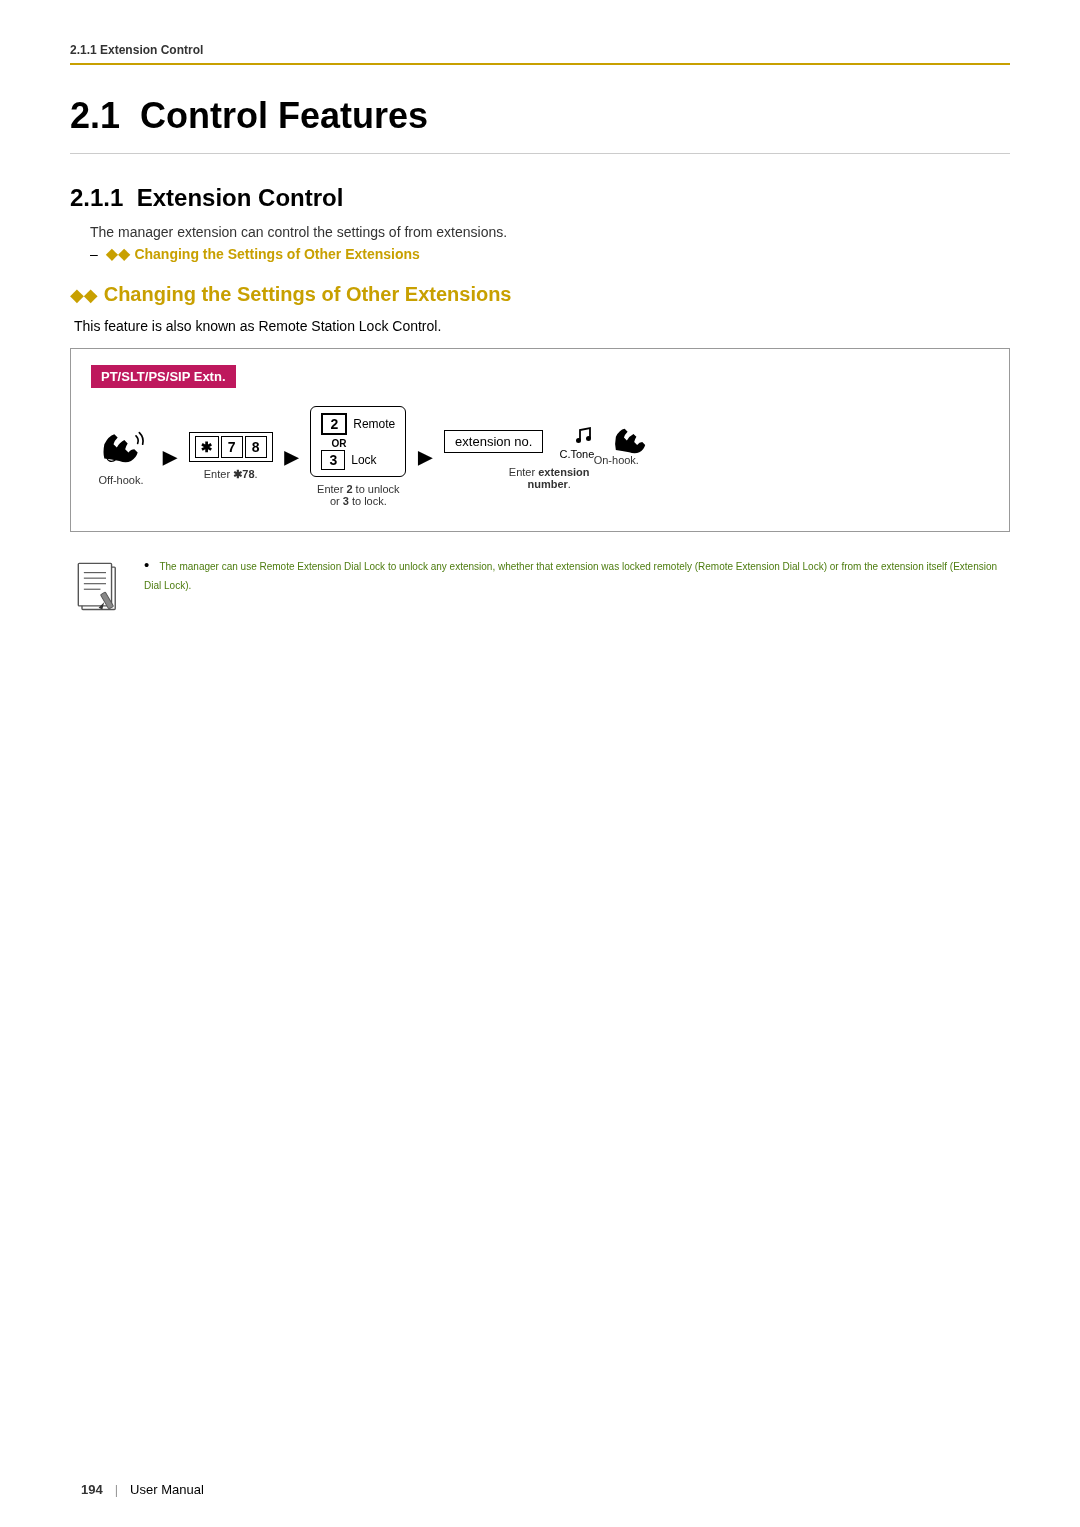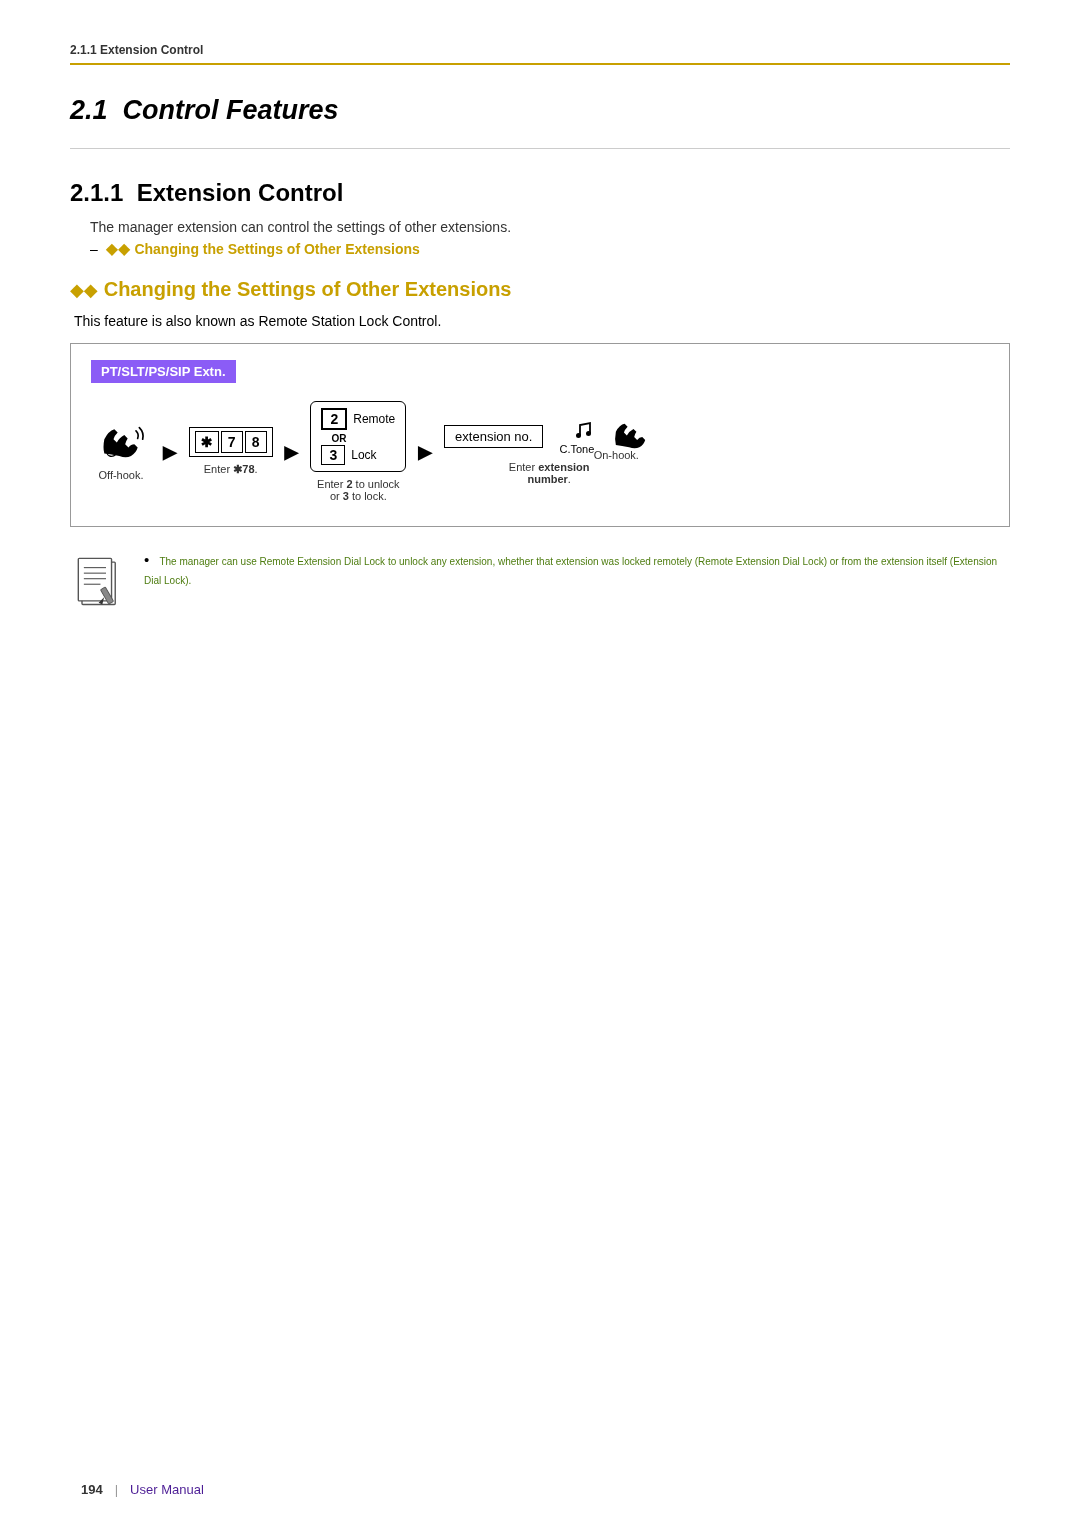--- a/index.html
+++ b/index.html
@@ -24,27 +24,26 @@
       margin-bottom: 30px;
     }
     .breadcrumb-text {
       font-size: 12px;
       color: #333;
       font-weight: bold;
     }
 
     
     .chapter-title {
-      font-size: 27px;
+      font-size: 36px;
       font-weight: bold;
       color: #000;
       margin-bottom: 30px;
       border-bottom: 1px solid #ccc;
-      padding-bottom: 22px;
-      font-style: italic;
+      padding-bottom: 16px;
     }
 
     
     .section-title {
       font-size: 24px;
       font-weight: bold;
       color: #000;
       margin-bottom: 12px;
     }
 
@@ -109,21 +108,21 @@
 
     
     .diagram-box {
       border: 1px solid #999;
       padding: 16px 20px 20px 20px;
       margin-bottom: 24px;
       position: relative;
     }
 
     .diagram-header {
-      background: #8b5cf6;
+      background: #be185d;
       color: #fff;
       font-size: 13px;
       font-weight: bold;
       padding: 4px 10px;
       display: inline-block;
       margin-bottom: 18px;
     }
 
     
     .step-row {
@@ -285,21 +284,21 @@
       color: #333;
     }
     .footer-page-num {
       font-weight: bold;
     }
     .footer-divider {
       margin: 0 12px;
       color: #999;
     }
     .footer-label {
-      color: #4c1d95;
+      color: #000000;
     }
 
     
     .svg-phone-offhook { width: 52px; height: 40px; }
     .svg-note-icon { width: 52px; height: 60px; }
   </style>
 </head>
 <body>
 
 <div class="page-container">
@@ -309,21 +308,21 @@
   </div>
 
   <h1 class="chapter-title">
     <span>2.1</span>&nbsp;&nbsp;<span>Control Features</span>
   </h1>
 
   <h2 class="section-title">
     <span>2.1.1</span>&nbsp;&nbsp;<span>Extension Control</span>
   </h2>
 
-  <p class="intro-text">The manager extension can control the settings of other extensions.</p>
+  <p class="intro-text">The manager extension can control the settings of from extensions.</p>
 
   <div class="toc-link-row">
     <span class="dash">–</span>
     <span class="diamond-icon">◆◆</span>
     <a class="toc-link" href="#">Changing the Settings of Other Extensions</a>
   </div>
 
   <div class="sub-section-heading">
     <span class="sub-section-diamonds">◆◆</span>
     <span class="sub-section-title">Changing the Settings of Other Extensions</span>

